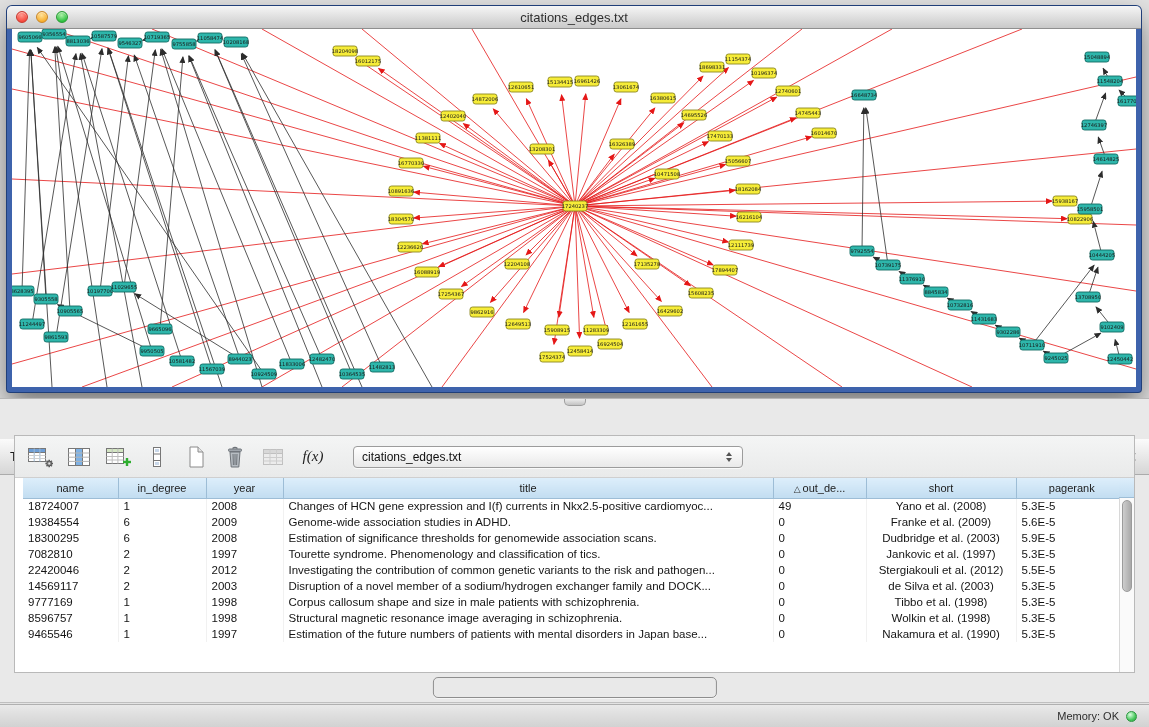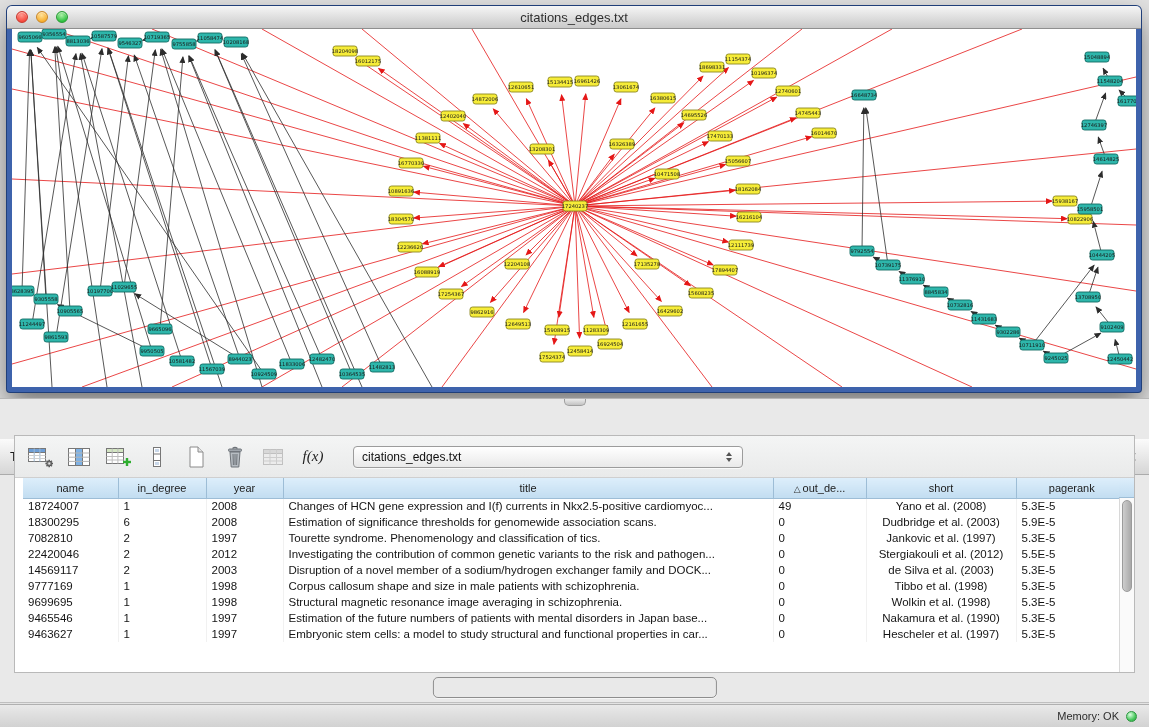--- a/index.html
+++ b/index.html
@@ -792,20 +792,29 @@
             <tr>
     <td class="c-name">18724007</td>
     <td class="c-indeg">1</td>
     <td class="c-year">2008</td>
     <td class="c-title">Changes of HCN gene expression and I(f) currents in Nkx2.5-positive cardiomyoc...</td>
     <td class="c-outdeg">49</td>
     <td class="c-short">Yano et al. (2008)</td>
     <td class="c-pr">5.3E-5</td>
   </tr>
             <tr>
+    <td class="c-name">19384554</td>
+    <td class="c-indeg">6</td>
+    <td class="c-year">2009</td>
+    <td class="c-title">Genome-wide association studies in ADHD.</td>
+    <td class="c-outdeg">0</td>
+    <td class="c-short">Franke et al. (2009)</td>
+    <td class="c-pr">5.6E-5</td>
+  </tr>
+            <tr>
     <td class="c-name">18300295</td>
     <td class="c-indeg">6</td>
     <td class="c-year">2008</td>
     <td class="c-title">Estimation of significance thresholds for genomewide association scans.</td>
     <td class="c-outdeg">0</td>
     <td class="c-short">Dudbridge et al. (2003)</td>
     <td class="c-pr">5.9E-5</td>
   </tr>
             <tr>
     <td class="c-name">7082810</td>
@@ -837,46 +846,37 @@
             <tr>
     <td class="c-name">9777169</td>
     <td class="c-indeg">1</td>
     <td class="c-year">1998</td>
     <td class="c-title">Corpus callosum shape and size in male patients with schizophrenia.</td>
     <td class="c-outdeg">0</td>
     <td class="c-short">Tibbo et al. (1998)</td>
     <td class="c-pr">5.3E-5</td>
   </tr>
             <tr>
-    <td class="c-name">9699695</td>
+    <td class="c-name">8596757</td>
     <td class="c-indeg">1</td>
     <td class="c-year">1998</td>
     <td class="c-title">Structural magnetic resonance image averaging in schizophrenia.</td>
     <td class="c-outdeg">0</td>
     <td class="c-short">Wolkin et al. (1998)</td>
     <td class="c-pr">5.3E-5</td>
   </tr>
             <tr>
     <td class="c-name">9465546</td>
     <td class="c-indeg">1</td>
     <td class="c-year">1997</td>
     <td class="c-title">Estimation of the future numbers of patients with mental disorders in Japan base...</td>
     <td class="c-outdeg">0</td>
     <td class="c-short">Nakamura et al. (1990)</td>
     <td class="c-pr">5.3E-5</td>
   </tr>
-            <tr>
-    <td class="c-name">9463627</td>
-    <td class="c-indeg">1</td>
-    <td class="c-year">1997</td>
-    <td class="c-title">Embryonic stem cells: a model to study structural and functional properties in car...</td>
-    <td class="c-outdeg">0</td>
-    <td class="c-short">Hescheler et al. (1997)</td>
-    <td class="c-pr">5.3E-5</td>
-  </tr>
           </tbody>
       </table>
     </div>
     <div class="hdr-filler"></div>
     <div class="scrollbar">
       <div class="scroll-thumb"></div>
     </div>
   </div>
 
   <div class="tabs">

